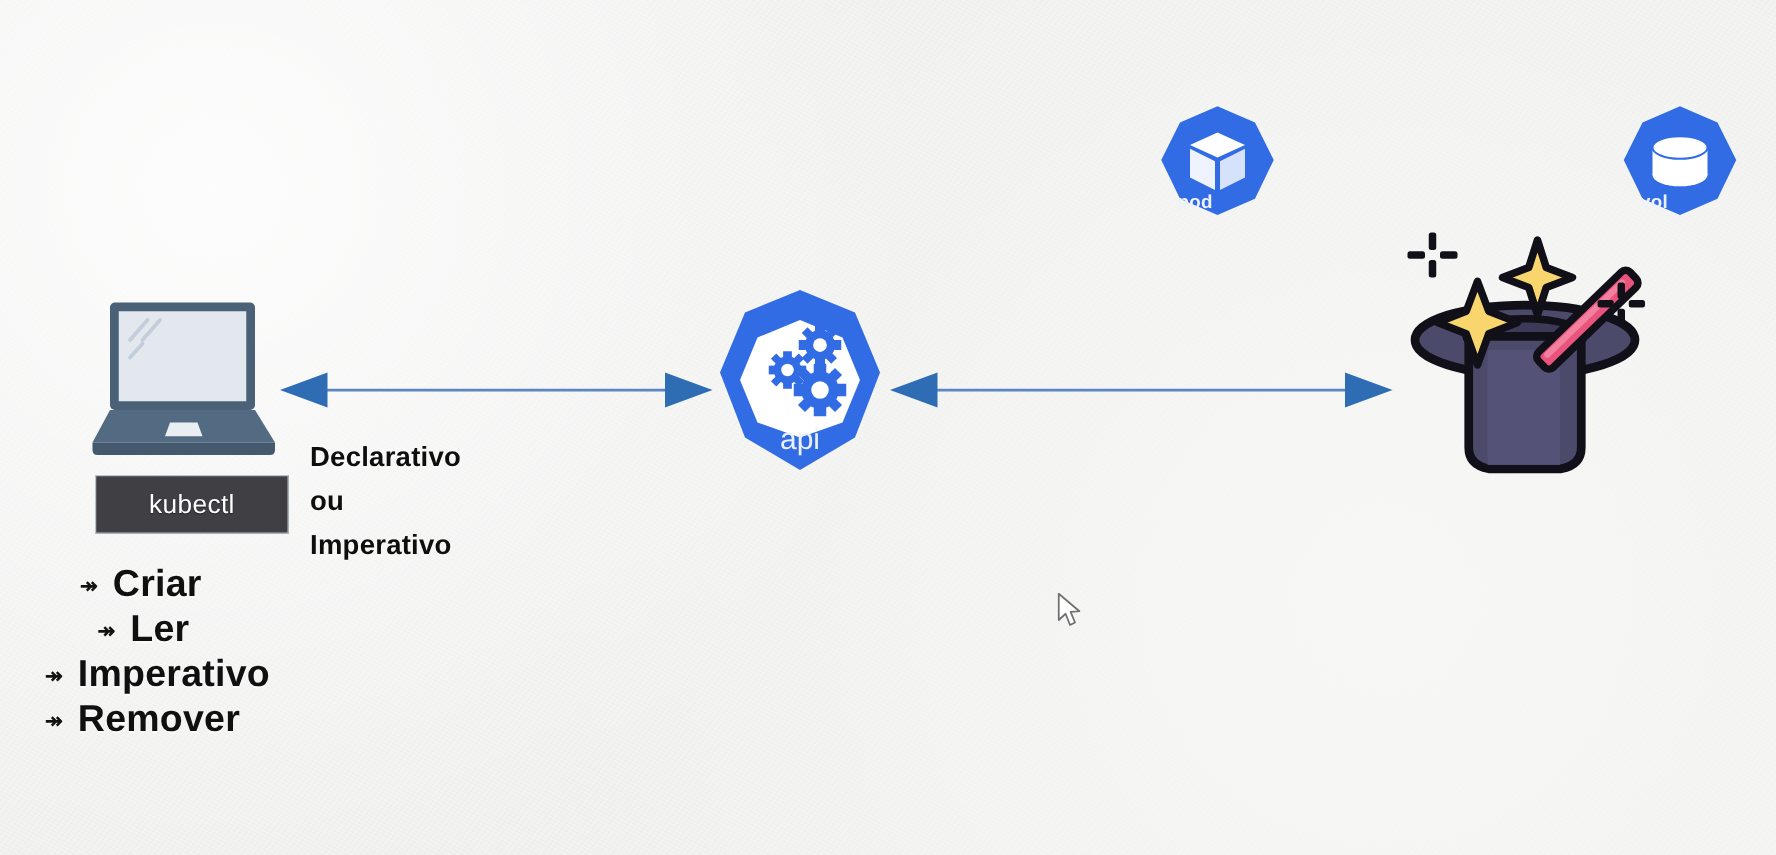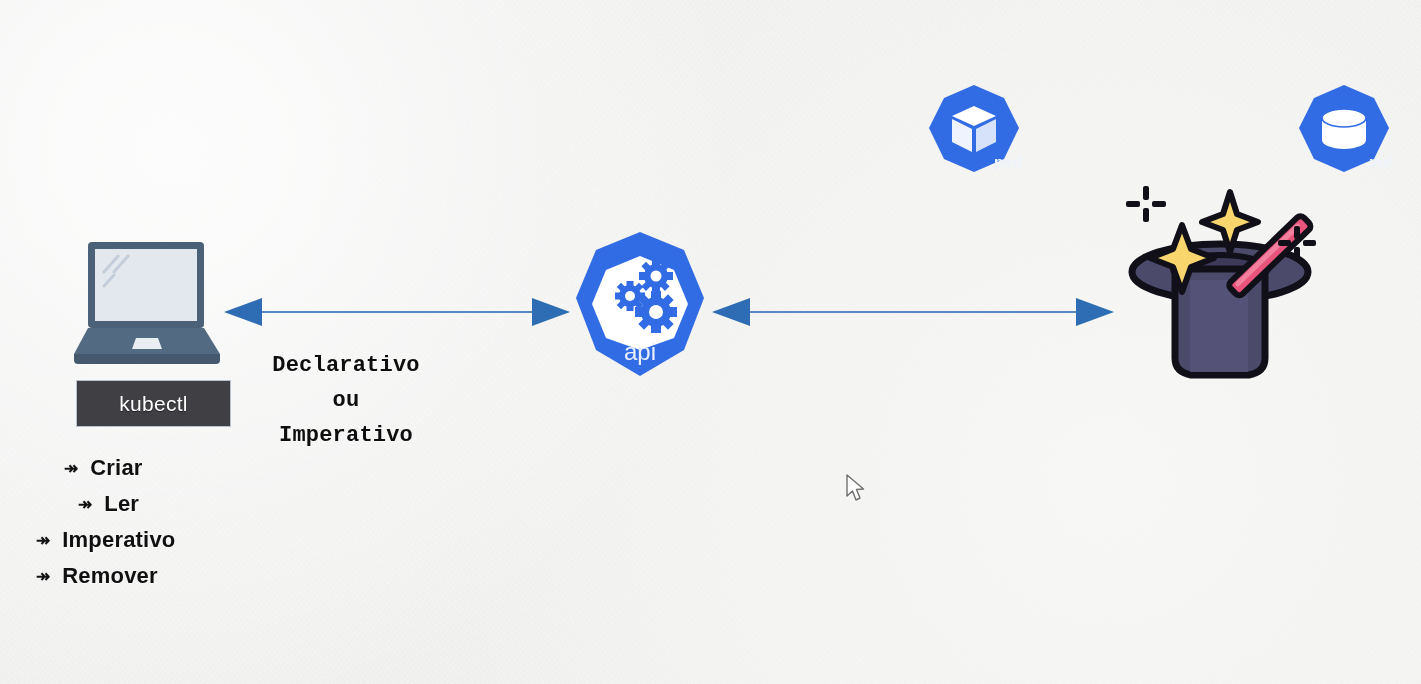--- a/index.html
+++ b/index.html
@@ -28,24 +28,24 @@
 
   
   .k8s-badge {
     position: absolute;
     width: 96px;
     height: 96px;
   }
   .k8s-badge svg { display: block; width: 96px; height: 96px; }
   .k8s-badge-label {
     position: absolute;
-    left: 0;
+    left: 16px;
     width: 96px;
     bottom: 8px;
-    text-align: right;
+    text-align: left;
     color: #eef3fb;
     font-size: 15px;
     font-weight: 700;
     font-family: "Liberation Sans", sans-serif;
     letter-spacing: 0.2px;
     pointer-events: none;
   }
 
   
   #api-node { left: 570px; top: 228px; width: 140px; height: 152px; }
@@ -99,38 +99,38 @@
     font-family: "Liberation Sans", sans-serif;
   }
   .crud-arrow {
     font-size: 17px;
     color: #121212;
     margin-right: 12px;
     line-height: 1;
     font-weight: bold;
   }
   .crud-label {
-    font-size: 22px;
+    font-size: 30px;
     font-weight: bold;
     color: #101010;
     text-shadow: 0 1px 0 rgba(255,255,255,0.6);
     letter-spacing: 0.2px;
   }
   .crud-row.indent-0 { padding-left: 34px; }
   .crud-row.indent-1 { padding-left: 48px; }
   .crud-row.indent-2 { padding-left: 6px; }
   .crud-row.indent-3 { padding-left: 6px; }
 
   
   #mode-caption {
     left: 248px;
     top: 348px;
     width: 196px;
-    text-align: center;
-    font-family: Liberation Mono, monospace;
+    text-align: left;
+    font-family: Liberation Sans, sans-serif;
   }
   #mode-caption .cap-line {
     font-size: 22px;
     font-weight: bold;
     color: #0e0e0e;
     line-height: 35px;
     text-shadow: 0 1px 0 rgba(255,255,255,0.55);
     letter-spacing: 0.2px;
   }
 

